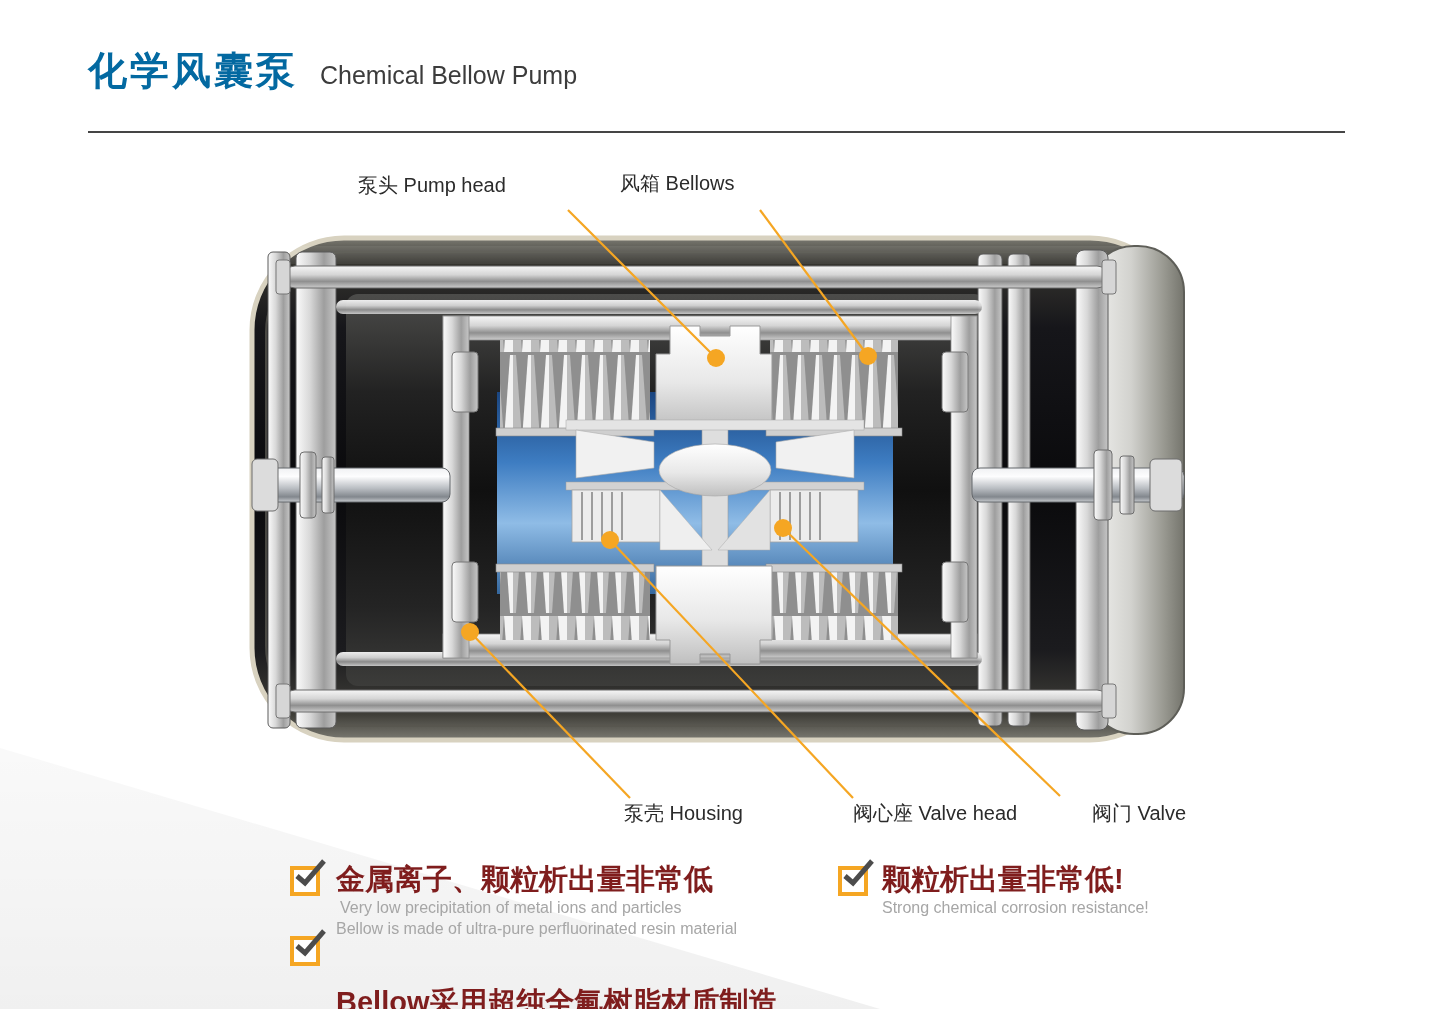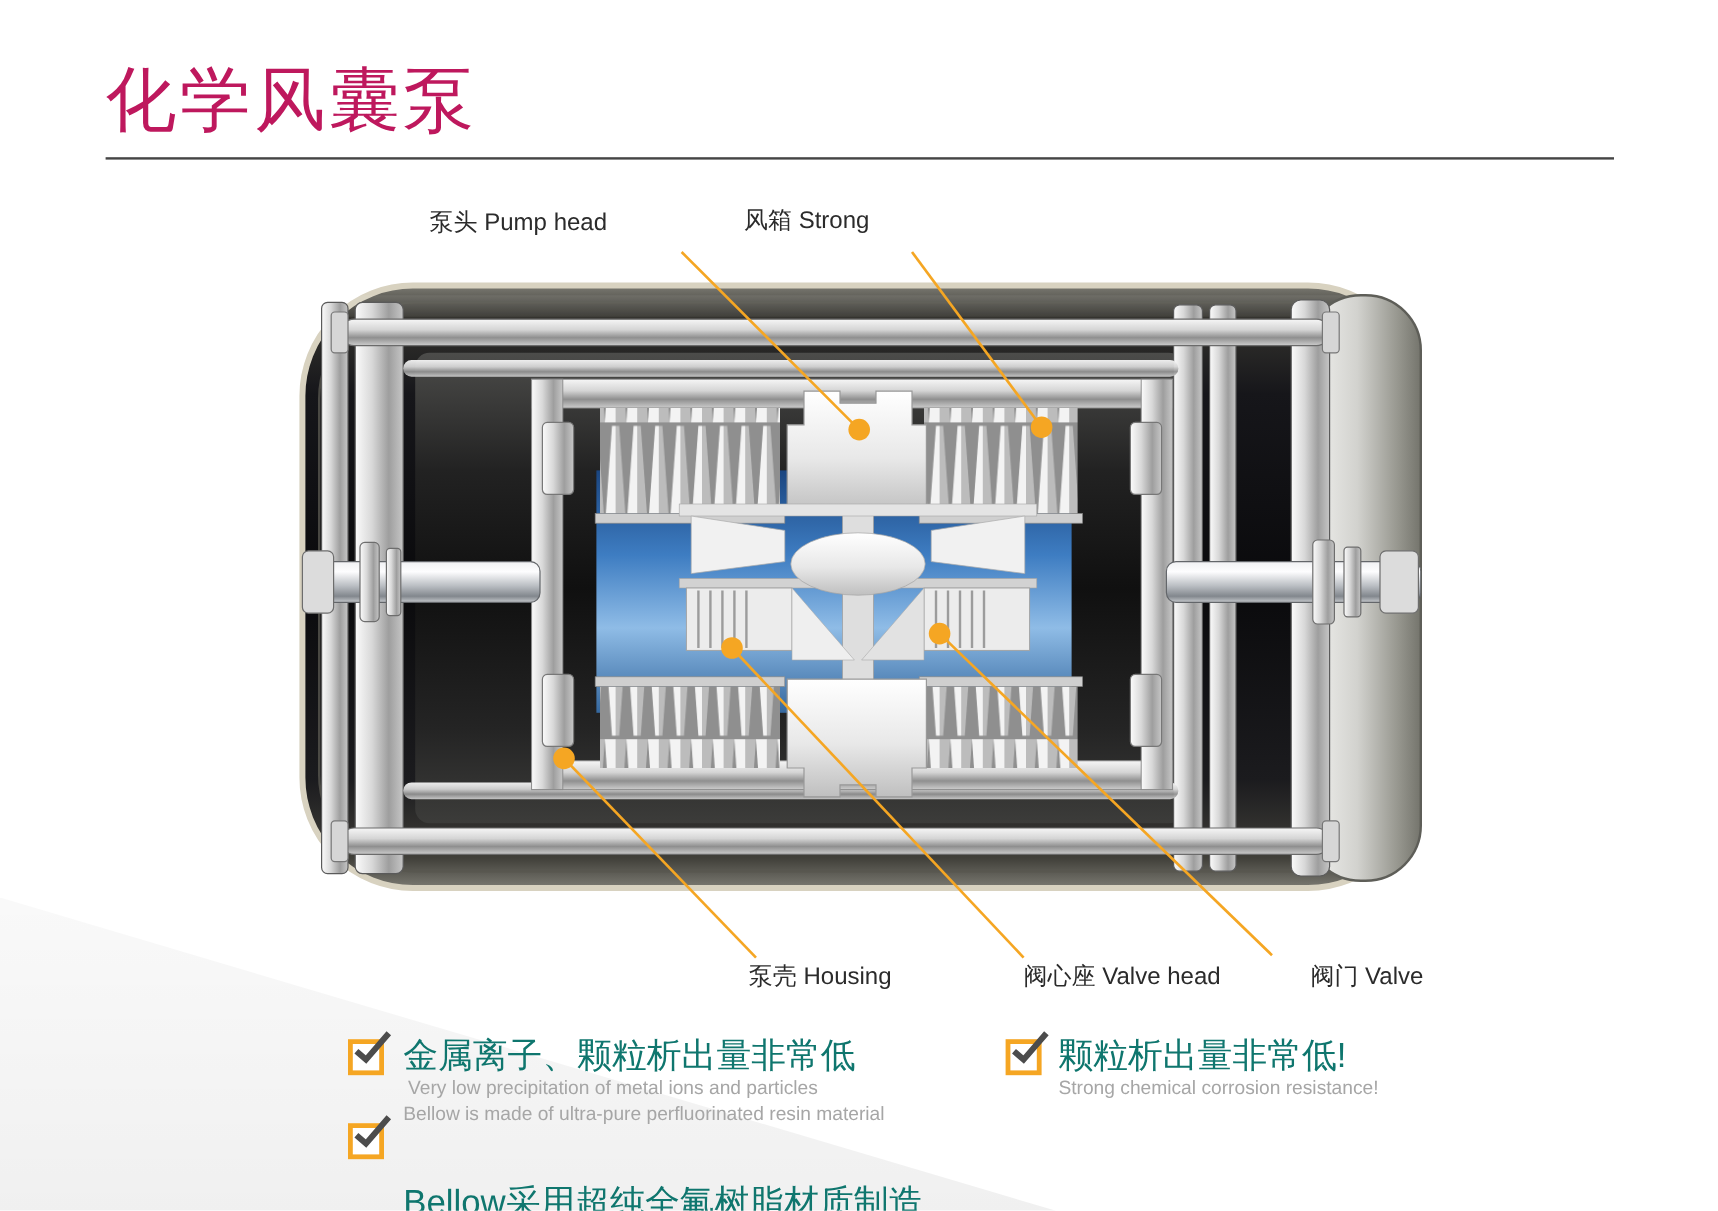--- a/index.html
+++ b/index.html
@@ -16,21 +16,21 @@
     color:var(--text-dark);
     overflow:hidden;
   }
   .abs{position:absolute}
   .bg-wedge{
     left:0;top:748px;width:880px;height:261px;
     background:linear-gradient(to bottom, rgba(0,0,0,0.025), rgba(0,0,0,0.06));
     clip-path:polygon(0 0, 100% 100%, 0 100%);
   }
   .header{left:88px;top:44px;display:flex;align-items:baseline;gap:22px;white-space:nowrap}
-  .title-zh{font-size:59px;font-weight:400;letter-spacing:3px;color:#be185d}
+  .title-zh{font-size:39px;font-weight:700;letter-spacing:3px;color:#0369a1}
   .title-en{font-size:25px;font-weight:400;color:#3c3c3c}
   .divider{left:88px;top:131px;width:1257px;height:2px;background:#454545}
   .diagram-svg{left:0;top:0;width:1432px;height:1009px}
   .callout{font-size:20px;font-weight:500;color:#2b2b2b;white-space:nowrap}
   .c-pump-head{left:358px;top:172px}
   .c-bellows{left:620px;top:170px}
   .c-housing{left:624px;top:800px}
   .c-valve-case{left:853px;top:800px}
   .c-valve{left:1092px;top:800px}
   .leader{stroke:var(--accent);stroke-width:2.2;fill:none}
@@ -38,36 +38,37 @@
   .checkbox{
     width:30px;height:30px;
     border:4px solid var(--accent);
     background:#fff;
     position:absolute;
   }
   .checkbox svg{position:absolute;left:-2px;top:-11px;overflow:visible}
   .f1-check{left:290px;top:866px}
   .f2-check{left:838px;top:866px}
   .f3-check{left:290px;top:936px}
-  .feature-zh{font-size:29px;font-weight:400;color:#0f766e;white-space:nowrap}
+  .feature-zh{font-size:29px;font-weight:700;color:#7f1d1d;white-space:nowrap}
   .feature-en{font-size:16px;font-weight:400;color:var(--text-muted);white-space:nowrap}
   .f1-zh{left:336px;top:860px}
   .f1-en{left:340px;top:899px}
   .f2-zh{left:882px;top:860px}
   .f2-en{left:882px;top:899px}
   .f3-zh{left:336px;top:983px}
   .f3-en{left:336px;top:920px}
 </style>
 </head>
 <body>
 
 <div class="abs bg-wedge"></div>
 
 <header class="abs header">
   <h1 class="title-zh">化学风囊泵</h1>
+  <span class="title-en">Chemical Bellow Pump</span>
 </header>
 <div class="abs divider"></div>
 
 <svg class="abs diagram-svg" viewBox="0 0 1432 1009" xmlns="http://www.w3.org/2000/svg">
   <defs>
     <linearGradient id="gHousing" x1="0" y1="0" x2="0" y2="1">
       <stop offset="0" stop-color="#7b7a72"></stop>
       <stop offset="0.05" stop-color="#35342f"></stop>
       <stop offset="0.18" stop-color="#16161a"></stop>
       <stop offset="0.5" stop-color="#0a0a0c"></stop>
@@ -219,21 +220,21 @@
     <path class="leader" d="M783,528 L1060,796"></path>
     <circle class="dot" cx="716" cy="358" r="9"></circle>
     <circle class="dot" cx="868" cy="356" r="9"></circle>
     <circle class="dot" cx="470" cy="632" r="9"></circle>
     <circle class="dot" cx="610" cy="540" r="9"></circle>
     <circle class="dot" cx="783" cy="528" r="9"></circle>
   </g>
 </svg>
 
 <div class="abs callout c-pump-head">泵头 Pump head</div>
-<div class="abs callout c-bellows">风箱 Strong</div>
+<div class="abs callout c-bellows">风箱 Bellows</div>
 <div class="abs callout c-housing">泵壳 Housing</div>
 <div class="abs callout c-valve-case">阀心座 Valve head</div>
 <div class="abs callout c-valve">阀门 Valve</div>
 
 <div class="checkbox f1-check">
   <svg width="36" height="36" viewBox="0 0 36 36">
       <polyline points="5,17 13,24 32,2" stroke="#4c4c4c" stroke-width="5" fill="none"></polyline>
     </svg>
 </div>
 <div class="abs feature-zh f1-zh">金属离子、颗粒析出量非常低</div>

